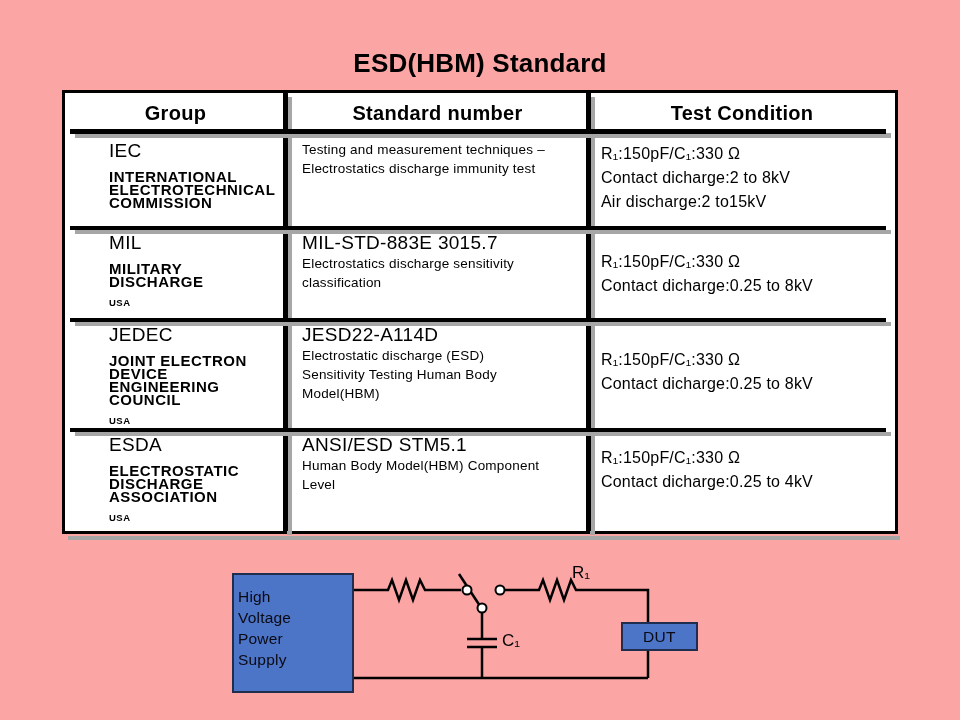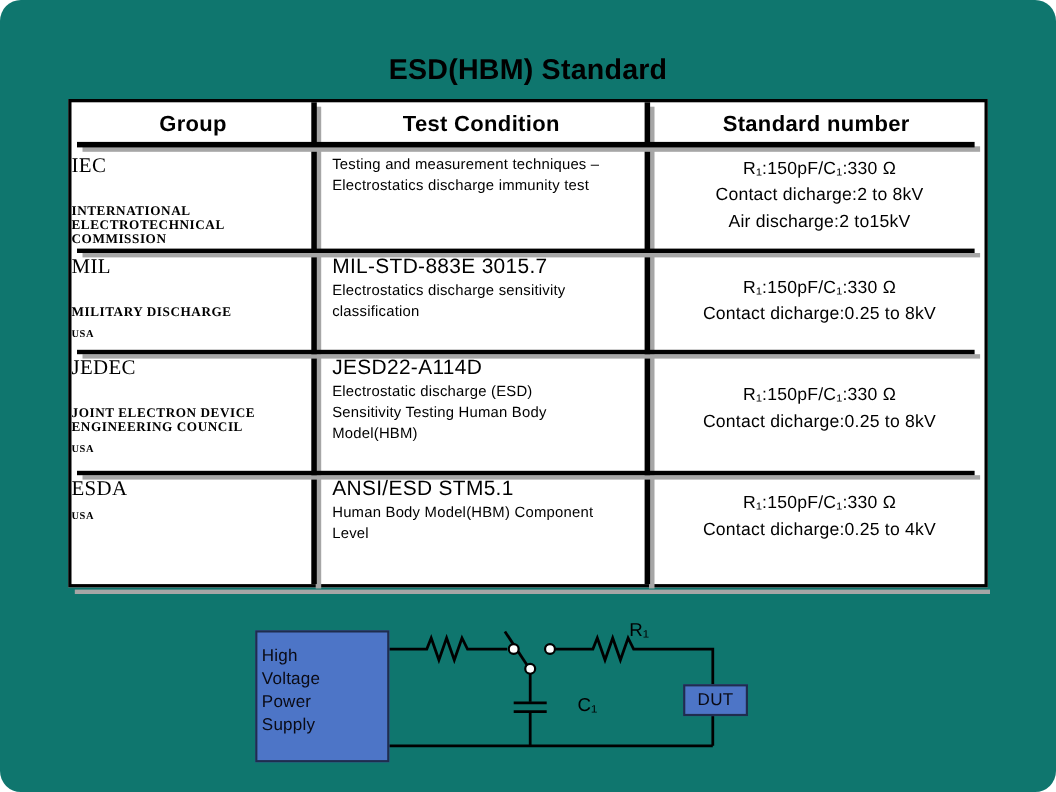--- a/index.html
+++ b/index.html
@@ -1,18 +1,18 @@
 <!DOCTYPE html>
 <html><head>
 <meta charset="utf-8">
 <style>
   html,body{margin:0;padding:0;background:#ffffff;}
   .page{
-    position:relative;width:960px;height:720px;background:#0f766e;overflow:hidden;
-    font-family:"Liberation Sans",sans-serif;color:#000;border-radius:19px;
+    position:relative;width:960px;height:720px;background:#fca5a5;overflow:hidden;
+    font-family:"Liberation Sans",sans-serif;color:#000;
   }
   .title{
     position:absolute;left:0;top:48px;width:960px;text-align:center;
     font-size:26px;font-weight:bold;letter-spacing:.2px;
   }
   
   .std-table{
     position:absolute;left:62px;top:90px;width:836px;height:444px;
     border:3px solid #000;box-sizing:border-box;background:#fff;
   }
@@ -22,68 +22,68 @@
   .grid{
     display:grid;width:100%;height:100%;
     grid-template-columns:221px 303px 1fr;
     grid-template-rows:40px 92px 92px 110px 1fr;
   }
   .hcell{
     display:flex;align-items:center;justify-content:center;
     font-size:20px;letter-spacing:.3px;font-weight:bold;
   }
   .cell{box-sizing:border-box;padding-top:7px;}
-  .cell.c1{padding-right:8px;font-family:Liberation Serif, serif;}
+  .cell.c1{padding-left:44px;padding-right:8px;}
   .cell.c2{padding-left:16px;padding-right:10px;}
   .cell.c3{padding-left:12px;padding-right:6px;}
   .grp{font-size:19px;letter-spacing:.3px;}
-  .grp-sub{font-size:12px;line-height:13px;letter-spacing:.5px;margin-top:23px;white-space:pre-line;font-weight:bold;}
+  .grp-sub{font-size:15px;line-height:13px;letter-spacing:.5px;margin-top:8px;white-space:pre-line;font-weight:bold;}
   .grp-cty{font-size:9.5px;letter-spacing:.5px;margin-top:9px;font-weight:bold;}
   .stdno{font-size:19px;letter-spacing:.3px;}
   .stddesc{font-size:13.5px;line-height:19px;white-space:pre-line;letter-spacing:.2px;}
-  .cond{font-size:16px;line-height:24px;letter-spacing:.2px;text-align:center;}
+  .cond{font-size:16px;line-height:24px;letter-spacing:.2px;}
   .cond.m1{margin-top:2px;}
   .cond.m2{margin-top:18px;}
   .cond.m3{margin-top:24px;}
   .cond.m4{margin-top:12px;}
   
   .vsep{position:absolute;top:0;bottom:0;width:5px;background:#000;box-shadow:4px 4px 0 #a6a6a6;}
   .vsep.v1{left:218px;}
   .vsep.v2{left:521px;}
   .hsep{position:absolute;left:5px;right:9px;height:4px;background:#000;box-shadow:5px 4px 0 #a6a6a6;}
   .hsep.h0{top:36px;height:5px;}
   .hsep.h1{top:133px;}
   .hsep.h2{top:225px;}
   .hsep.h3{top:335px;}
   
   .circuit-svg{position:absolute;left:200px;top:550px;}
   .bluebox{
     position:absolute;background:#4d75c7;border:2px solid #1f2d4e;box-sizing:border-box;color:#0a0a14;
   }
   .hv-box{left:232px;top:573px;width:122px;height:120px;padding:11px 0 0 4px;
     font-size:15.5px;line-height:21px;white-space:pre-line;letter-spacing:.2px;}
-  .dut-box{left:621px;top:622px;width:59px;height:29px;display:flex;align-items:center;justify-content:center;
+  .dut-box{left:621px;top:622px;width:77px;height:29px;display:flex;align-items:center;justify-content:center;
     font-size:15.5px;letter-spacing:.3px;}
   .clabel{position:absolute;font-size:17px;color:#000;}
   .r1-label{left:572px;top:563px;}
-  .c1-label{left:525px;top:631px;}
+  .c1-label{left:502px;top:631px;}
 </style>
 </head>
 <body>
 
 <div class="page">
 
   <div class="title">ESD(HBM) Standard</div>
 
   <div class="std-table">
     <div class="grid">
 
       <div class="hcell">Group</div>
+      <div class="hcell">Standard number</div>
       <div class="hcell">Test Condition</div>
-      <div class="hcell">Standard number</div>
 
       <div class="cell c1">
         <div class="grp">IEC</div>
         <div class="grp-sub">INTERNATIONAL
 ELECTROTECHNICAL
 COMMISSION</div>
         <div class="grp-cty"></div>
       </div>
       <div class="cell c2">
         <div class="stddesc">Testing and measurement techniques –
@@ -122,20 +122,22 @@
 Sensitivity Testing Human Body
 Model(HBM)</div>
       </div>
       <div class="cell c3">
         <div class="cond m3">R₁:150pF/C₁:330 Ω</div>
         <div class="cond">Contact dicharge:0.25 to 8kV</div>
       </div>
 
       <div class="cell c1">
         <div class="grp">ESDA</div>
+        <div class="grp-sub">ELECTROSTATIC DISCHARGE
+ASSOCIATION</div>
         <div class="grp-cty">USA</div>
       </div>
       <div class="cell c2">
         <div class="stdno">ANSI/ESD STM5.1</div>
         <div class="stddesc">Human Body Model(HBM) Component
 Level</div>
       </div>
       <div class="cell c3">
         <div class="cond m4">R₁:150pF/C₁:330 Ω</div>
         <div class="cond">Contact dicharge:0.25 to 4kV</div>

